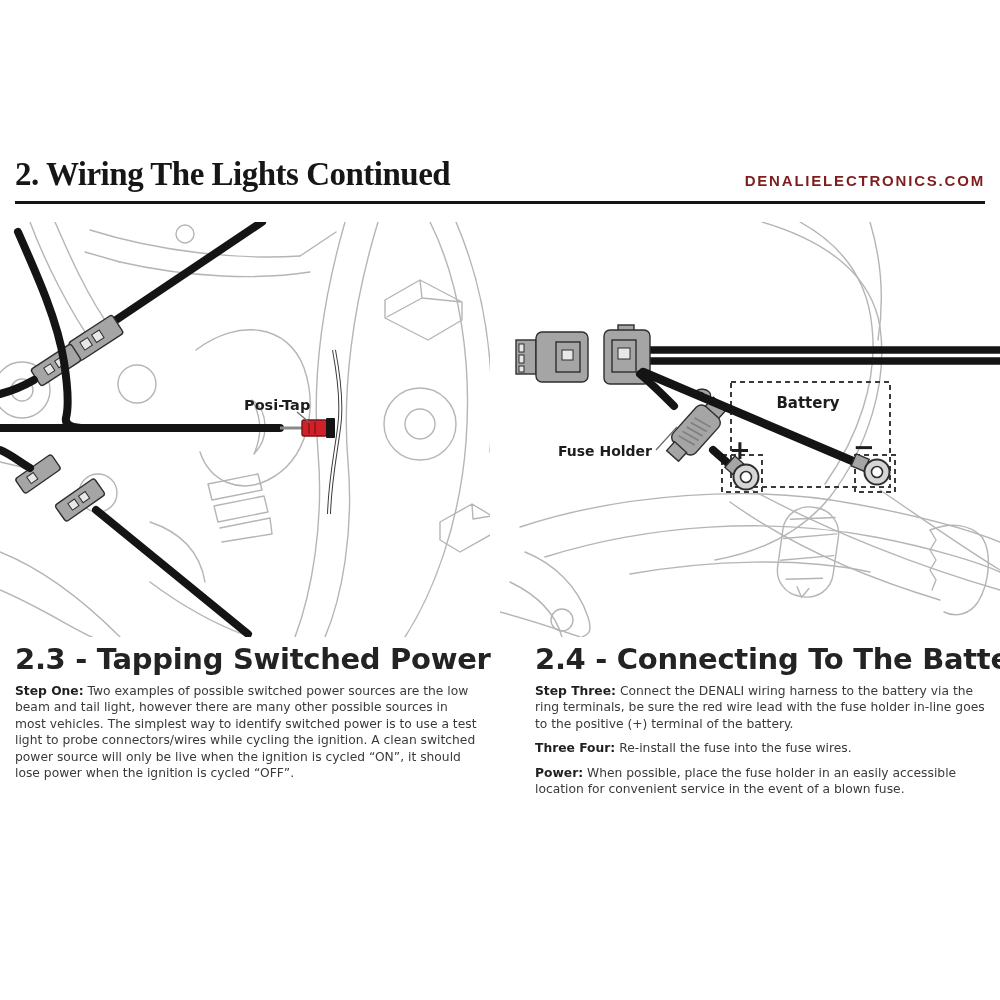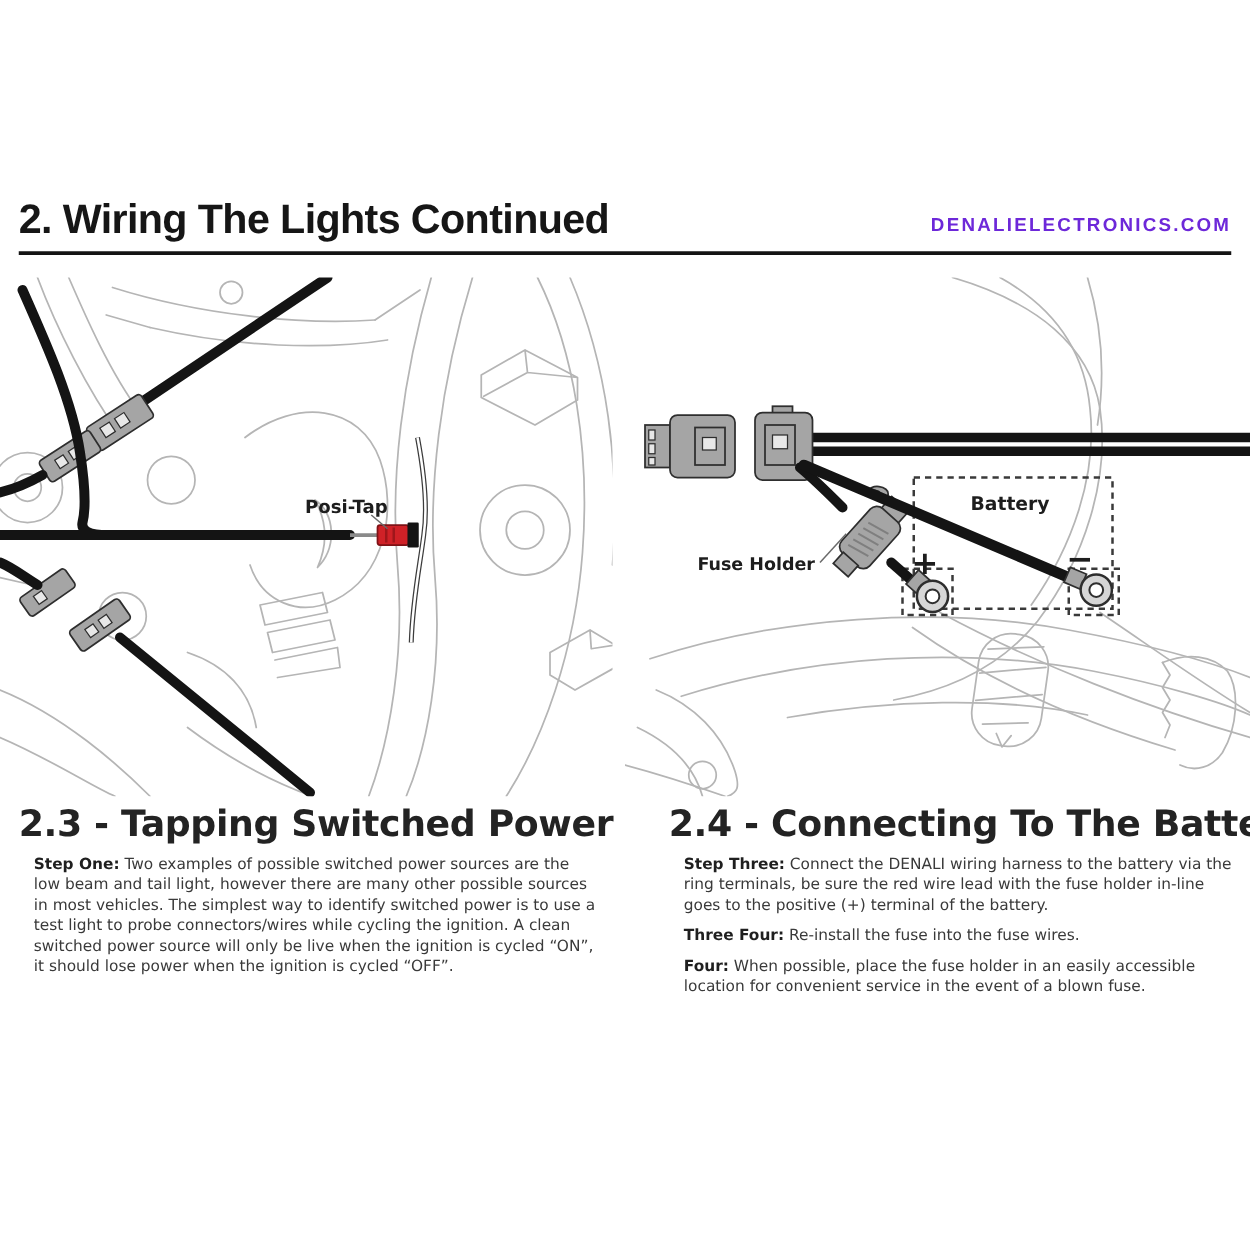--- a/index.html
+++ b/index.html
@@ -1,31 +1,31 @@
 <!DOCTYPE html>
 <html><head>
 <meta charset="utf-8">
 <style>
   html,body{margin:0;padding:0;background:#fff;}
   .page{position:relative;width:1000px;height:1000px;background:#ffffff;overflow:hidden;
         font-family:"DejaVu Sans",sans-serif;color:#3a3a3a;}
-  .title{position:absolute;left:15px;top:156px;font-family:Liberation Sans, sans-serif;
+  .title{position:absolute;left:15px;top:156px;font-family:Liberation Serif, serif;
          font-size:33px;font-weight:bold;letter-spacing:-0.5px;color:#161616;white-space:nowrap;}
   .brand{position:absolute;right:15px;top:172px;font-family:"Liberation Sans",sans-serif;
-         font-size:15px;font-weight:bold;letter-spacing:1.8px;color:#6d28d9;white-space:nowrap;}
+         font-size:15px;font-weight:bold;letter-spacing:1.8px;color:#7f1d1d;white-space:nowrap;}
   .rule{position:absolute;left:15px;right:15px;top:201px;height:3px;background:#141414;}
   .fig{position:absolute;top:222px;}
   .fig-left{left:0;width:490px;height:415px;}
   .fig-right{left:500px;width:500px;height:415px;}
   .col{position:absolute;top:642px;}
   .col-left{left:15px;width:463px;}
   .col-right{left:535px;width:452px;}
   .col h2{margin:0 0 7px 0;font-size:29px;font-weight:bold;color:#232323;letter-spacing:-0.3px;
           font-family:"DejaVu Sans",sans-serif;white-space:nowrap;}
-  .col p{margin:0 0 8px 12px;font-size:12.3px;line-height:16.4px;color:#3a3a3a;}
+  .col p{margin:0 0 8px 0;font-size:12.3px;line-height:16.4px;color:#3a3a3a;}
   .col p b{color:#1f1f1f;}
   svg text{font-family:"DejaVu Sans",sans-serif;font-weight:bold;fill:#1d1d1d;}
   .art{stroke:#b5b5b5;stroke-width:1.4;fill:none;stroke-linecap:round;stroke-linejoin:round;}
   .wire{stroke:#141414;fill:none;stroke-linecap:round;}
   .conn{fill:#a5a5a5;stroke:#2e2e2e;stroke-width:1.4;}
   .slot{fill:#e8e8e8;stroke:#2e2e2e;stroke-width:1;}
   .dash{fill:none;stroke:#3a3a3a;stroke-width:2;stroke-dasharray:5 4;}
   .leader{stroke:#6a6a6a;stroke-width:1.2;fill:none;}
 </style>
 </head>
@@ -203,16 +203,16 @@
 
   <div class="col col-left">
     <h2>2.3 - Tapping Switched Power</h2>
     <p><b>Step One:</b> <span>Two examples of possible switched power sources are the low beam and tail light, however there are many other possible sources in most vehicles. The simplest way to identify switched power is to use a test light to probe connectors/wires while cycling the ignition. A clean switched power source will only be live when the ignition is cycled “ON”, it should lose power when the ignition is cycled “OFF”.</span></p>
   </div>
 
   <div class="col col-right">
     <h2>2.4 - Connecting To The Battery</h2>
     <p><b>Step Three:</b> <span>Connect the DENALI wiring harness to the battery via the ring terminals, be sure the red wire lead with the fuse holder in-line goes to the positive (+) terminal of the battery.</span></p>
     <p><b>Three Four:</b> <span>Re-install the fuse into the fuse wires.</span></p>
-    <p><b>Four:</b> <span>When possible, place the fuse holder in an easily accessible location for convenient service in the event of a blown fuse.</span></p>
+    <p><b>Power:</b> <span>When possible, place the fuse holder in an easily accessible location for convenient service in the event of a blown fuse.</span></p>
   </div>
 
 </div>
 
 </body></html>

